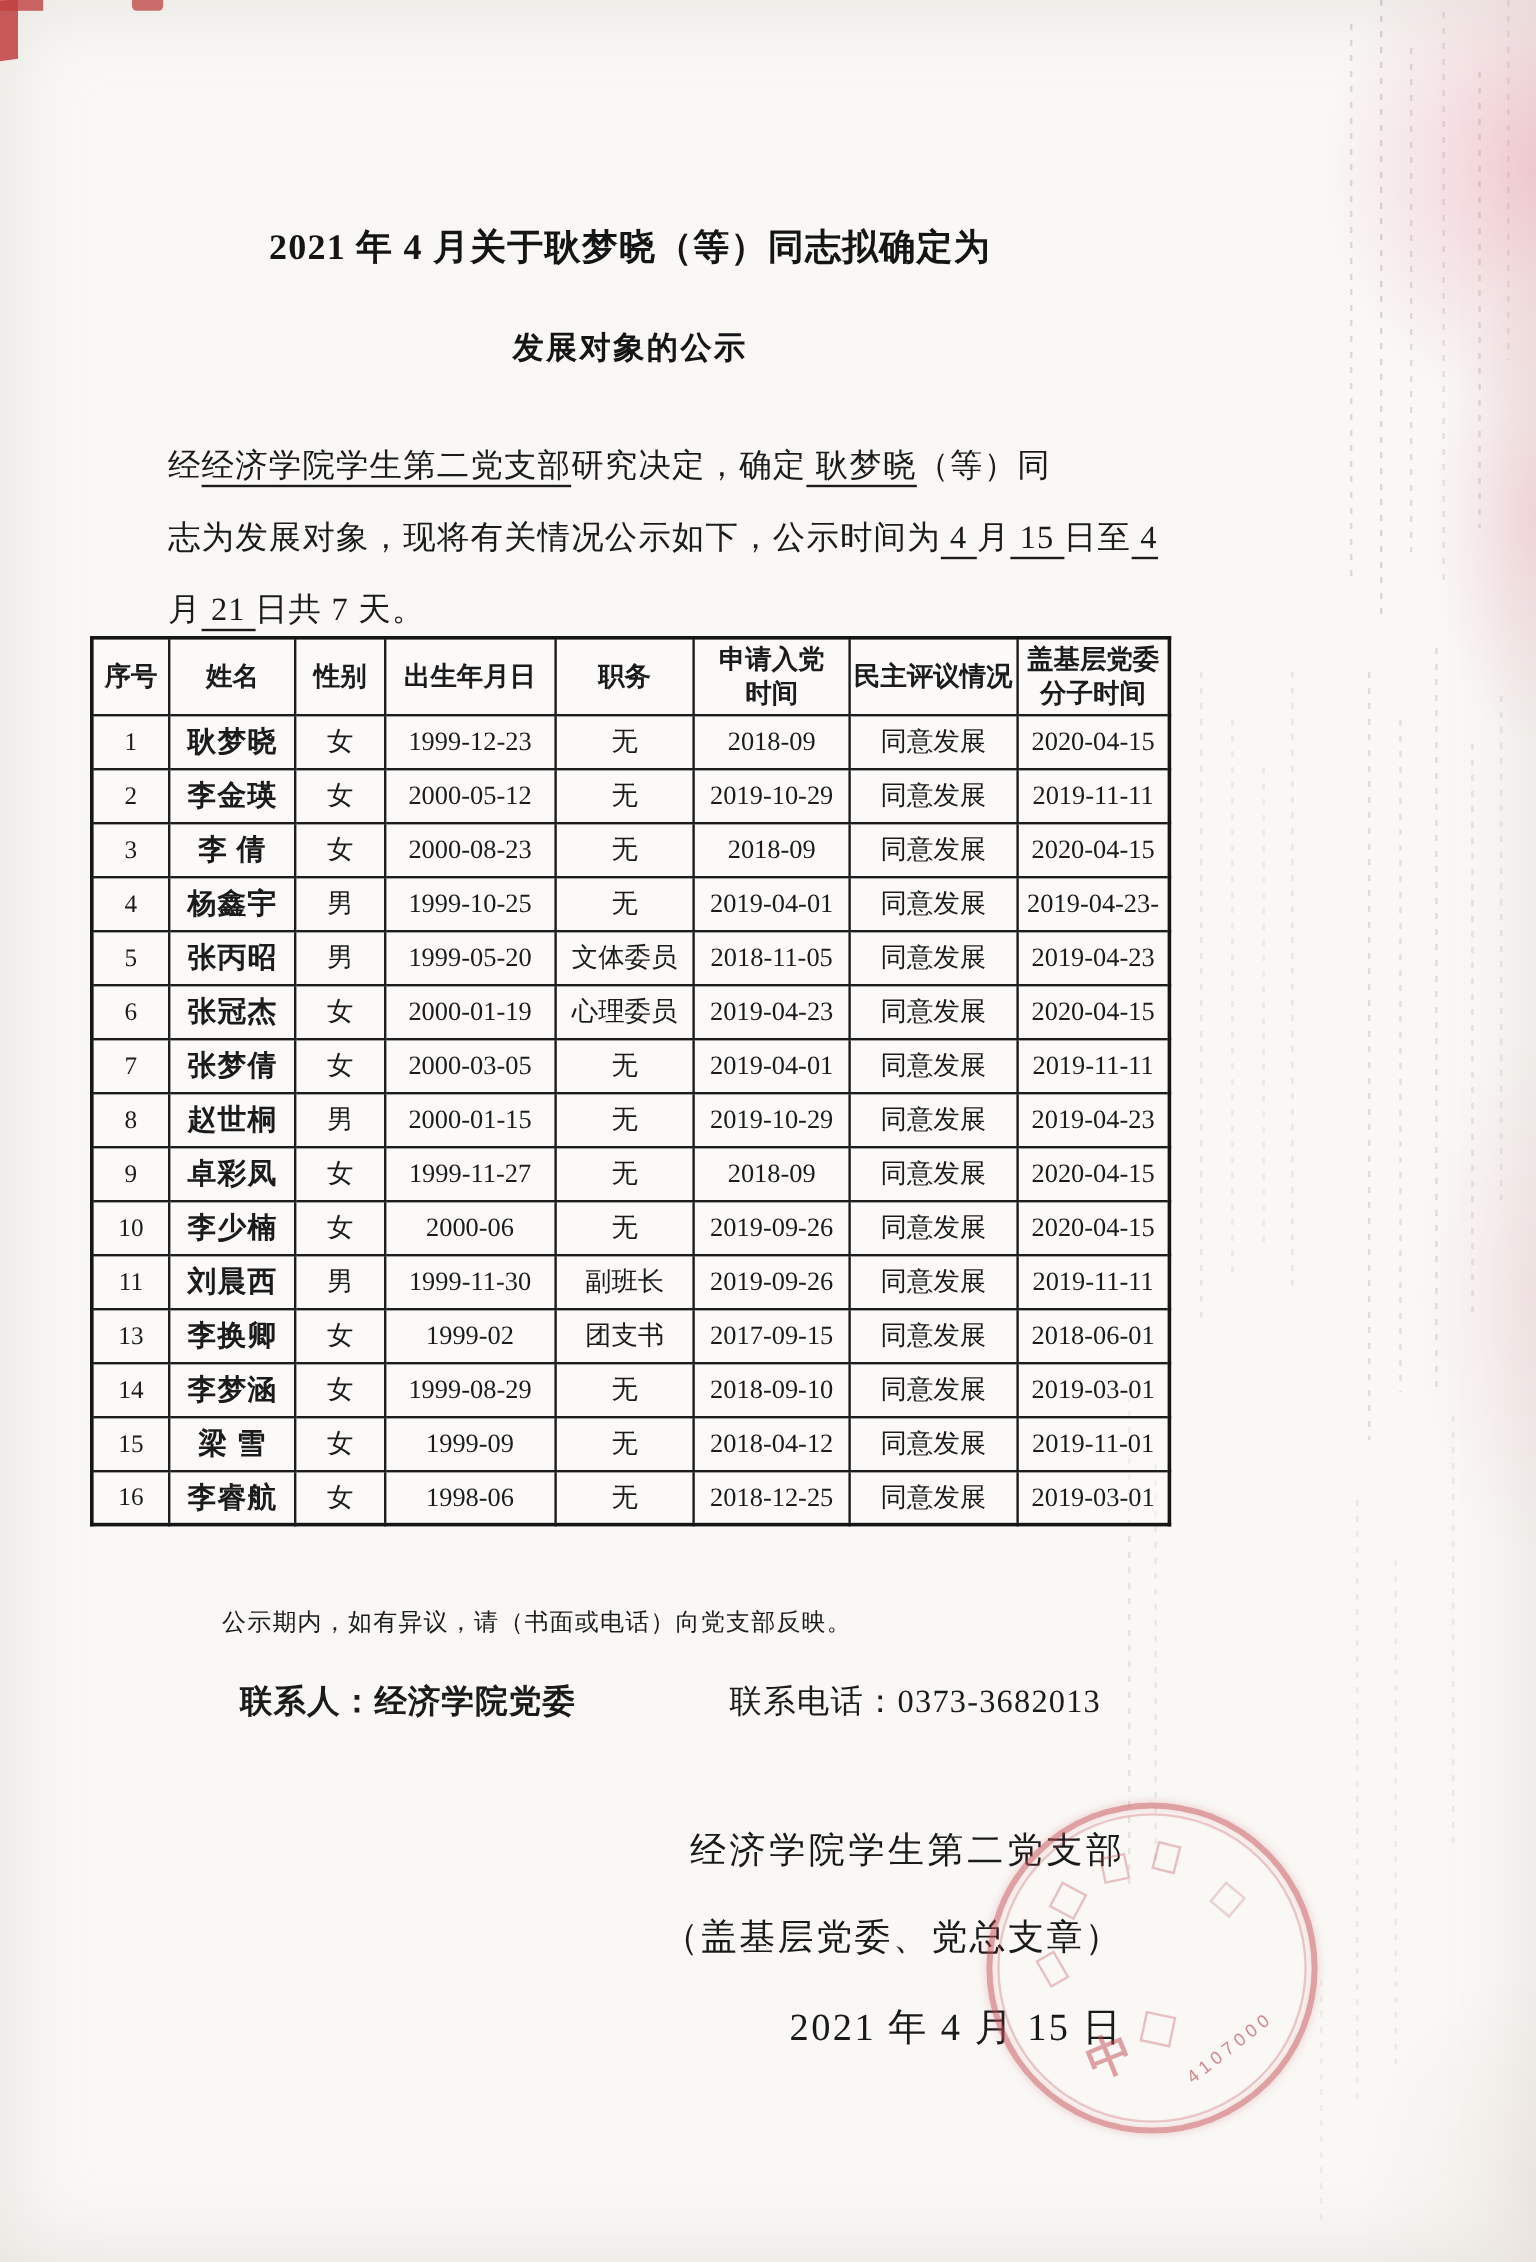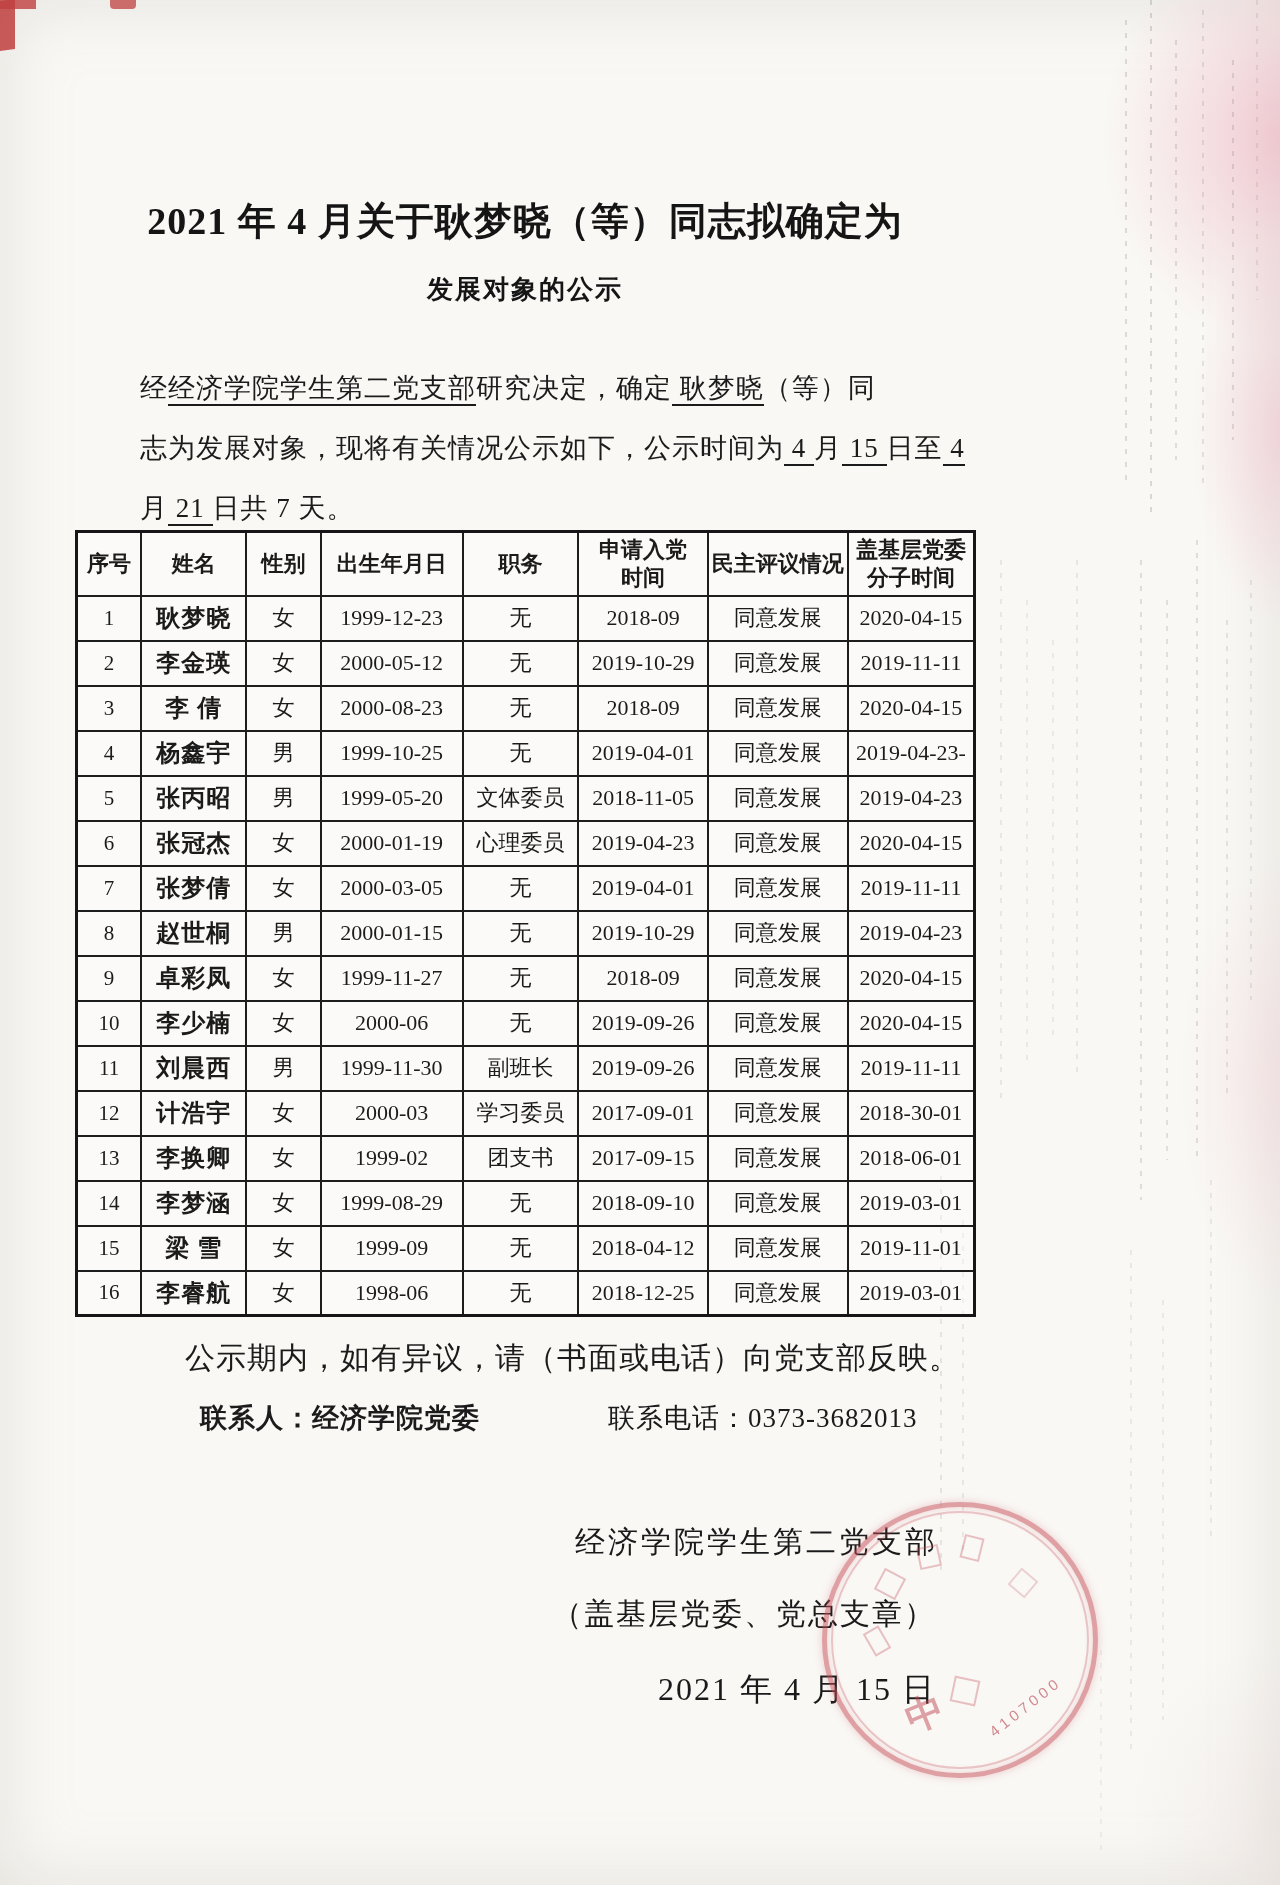--- a/index.html
+++ b/index.html
@@ -30,21 +30,21 @@
   }
   .corner-mark{position:absolute;background:#bf4040;pointer-events:none;}
   .cm1{left:0;top:0;width:15px;height:50px;transform:skewY(-8deg);opacity:.85;}
   .cm2{left:0;top:0;width:36px;height:9px;opacity:.8;}
   .cm3{left:110px;top:0;width:26px;height:9px;opacity:.75;border-radius:0 0 4px 4px;}
   
   .title{
     position:absolute;left:75px;width:900px;margin:0;
     text-align:center;font-weight:700;color:#151515;
   }
-  .title.l1{top:196px;font-size:38px;letter-spacing:1px;}
+  .title.l1{top:186px;font-size:30px;letter-spacing:1px;}
   .title.l2{top:272px;font-size:26px;letter-spacing:2px;}
   
   .intro{position:absolute;left:140px;top:358px;width:805px;}
   .intro-line{height:60px;line-height:60px;font-size:27px;letter-spacing:1px;white-space:nowrap;}
   .intro-line .u{border-bottom:2px solid #1b1b1b;padding-bottom:1px;}
   
   table.roster{
     position:absolute;left:75px;top:530px;width:901px;
     border-collapse:collapse;table-layout:fixed;
     border:3px solid #161616;
@@ -55,21 +55,21 @@
     text-align:center;vertical-align:middle;
     padding:0 2px;overflow:hidden;
   }
   table.roster thead tr{height:64px;}
   table.roster th{font-size:22px;font-weight:700;white-space:pre-line;line-height:1.25;}
   table.roster tbody tr{height:45px;}
   table.roster td{font-size:22px;}
   table.roster td.c1{font-size:24px;font-weight:700;letter-spacing:1px;}
   table.roster td.c0{font-size:21px;}
   
-  .notice{position:absolute;left:185px;top:1338px;margin:0;font-size:30px;letter-spacing:1px;}
+  .notice{position:absolute;left:185px;top:1338px;margin:0;font-size:20px;letter-spacing:1px;}
   .contact{position:absolute;top:1400px;margin:0;font-size:27px;letter-spacing:1px;}
   .contact.person{left:200px;font-weight:bold;}
   .contact.phone{left:608px;}
   .sig{position:absolute;margin:0;color:#1a1a1a;}
   .sig.org{left:575px;top:1522px;font-size:30px;letter-spacing:3px;}
   .sig.seal-note{left:552px;top:1594px;font-size:30px;letter-spacing:2px;}
   .sig.date{left:658px;top:1668px;font-size:32px;letter-spacing:2px;}
   
   .stamp{position:absolute;left:822px;top:1502px;width:276px;height:276px;pointer-events:none;filter:blur(.4px);}
   .stamp .ring{
@@ -270,30 +270,20 @@
           <td class="c0">11</td>
           <td class="c1">刘晨西</td>
           <td class="c2">男</td>
           <td class="c3">1999-11-30</td>
           <td class="c4">副班长</td>
           <td class="c5">2019-09-26</td>
           <td class="c6">同意发展</td>
           <td class="c7">2019-11-11</td>
         </tr>
         <tr>
-          <td class="c0">12</td>
-          <td class="c1">计浩宇</td>
-          <td class="c2">女</td>
-          <td class="c3">2000-03</td>
-          <td class="c4">学习委员</td>
-          <td class="c5">2017-09-01</td>
-          <td class="c6">同意发展</td>
-          <td class="c7">2018-30-01</td>
-        </tr>
-        <tr>
           <td class="c0">13</td>
           <td class="c1">李换卿</td>
           <td class="c2">女</td>
           <td class="c3">1999-02</td>
           <td class="c4">团支书</td>
           <td class="c5">2017-09-15</td>
           <td class="c6">同意发展</td>
           <td class="c7">2018-06-01</td>
         </tr>
         <tr>

